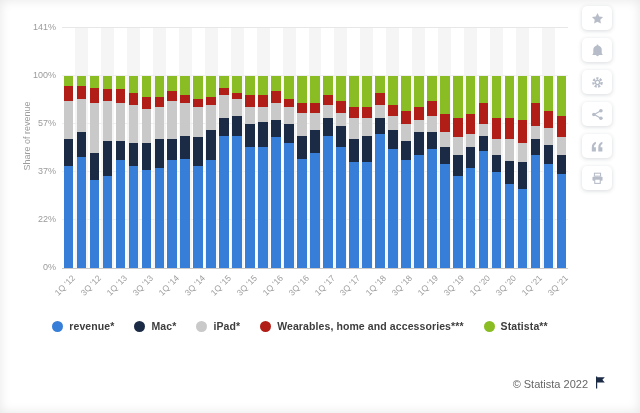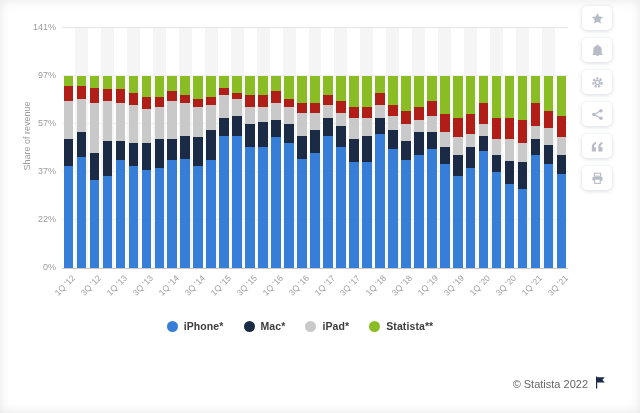--- a/index.html
+++ b/index.html
@@ -59,21 +59,21 @@
 
 <div class="vignette"></div>
 
 <div class="yaxis-title">Share of revenue</div>
 
 <div id="yticks">
     <div class="ytick" style="top: 262px;">0%</div>
     <div class="ytick" style="top: 214px;">22%</div>
     <div class="ytick" style="top: 166px;">37%</div>
     <div class="ytick" style="top: 118px;">57%</div>
-    <div class="ytick" style="top: 70px;">97%</div>
+    <div class="ytick" style="top: 70px;">100%</div>
     <div class="ytick" style="top: 22px;">141%</div>
   </div>
 
 <div class="plot" id="plot">
     <div class="stripe" style="left: 0px; width: 12.9744px;"></div>
     <div class="stripe alt" style="left: 12.9744px; width: 12.9744px;"></div>
     <div class="stripe" style="left: 25.9487px; width: 12.9744px;"></div>
     <div class="stripe alt" style="left: 38.9231px; width: 12.9744px;"></div>
     <div class="stripe" style="left: 51.8974px; width: 12.9744px;"></div>
     <div class="stripe alt" style="left: 64.8718px; width: 12.9744px;"></div>
@@ -408,29 +408,33 @@
     <div class="xtick" style="left: 459.275px; top: 273px;">3Q '19</div>
     <div class="xtick" style="left: 485.224px; top: 273px;">1Q '20</div>
     <div class="xtick" style="left: 511.172px; top: 273px;">3Q '20</div>
     <div class="xtick" style="left: 537.121px; top: 273px;">1Q '21</div>
     <div class="xtick" style="left: 563.07px; top: 273px;">3Q '21</div>
   </div>
 
 <div class="legend" id="legend">
     <div class="legend-item">
       <span class="legend-dot" style="background: rgb(55, 126, 216);"></span>
-      <span class="legend-label">iPhone*</span>
+      <span class="legend-label">revenue*</span>
     </div>
     <div class="legend-item">
       <span class="legend-dot" style="background: rgb(28, 43, 69);"></span>
       <span class="legend-label">Mac*</span>
     </div>
     <div class="legend-item">
       <span class="legend-dot" style="background: rgb(201, 201, 201);"></span>
       <span class="legend-label">iPad*</span>
+    </div>
+    <div class="legend-item">
+      <span class="legend-dot" style="background: rgb(177, 29, 23);"></span>
+      <span class="legend-label">Wearables, home and accessories***</span>
     </div>
     <div class="legend-item">
       <span class="legend-dot" style="background: rgb(138, 189, 36);"></span>
       <span class="legend-label">Statista**</span>
     </div>
   </div>
 
 <div class="toolbar" id="toolbar">
     <button class="tool-btn" aria-label="favorite">
       <span>

